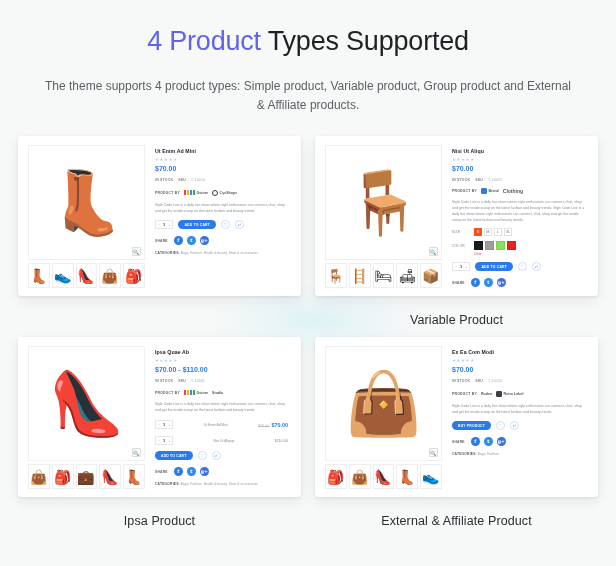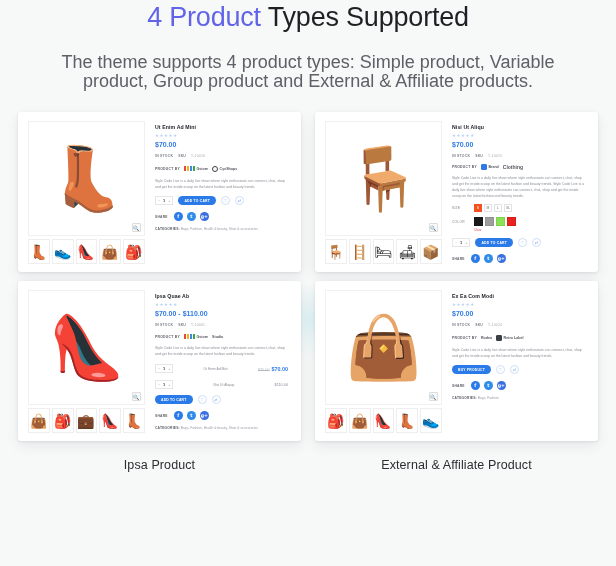--- a/index.html
+++ b/index.html
@@ -25,35 +25,35 @@
     width: 200px;
     height: 70px;
     background: radial-gradient(ellipse at center, rgba(205,238,242,0.60) 0%, rgba(210,240,244,0.25) 45%, rgba(247,248,248,0) 75%);
     pointer-events: none;
     z-index: 0;
   }
 
   .page { position: relative; z-index: 1; }
 
   
-  .header { text-align: center; }
+  .header { text-align: center; padding-top: 24px; }
 
   .title {
     font-size: 27px;
     font-weight: 400;
     letter-spacing: -0.2px;
     color: #1f2023;
     line-height: 34px;
   }
   .title .accent { color: #6163e8; }
 
   .subtitle {
     margin: 19px auto 0;
     width: 530px;
-    font-size: 18px;
+    font-size: 12px;
     line-height: 19px;
     color: #5d6066;
     font-weight: 400;
   }
 
   
   .grid {
     margin: 21px auto 0;
     width: 580px;
     display: grid;
@@ -516,20 +516,21 @@
             <div class="sharerow">
               <span class="lbl">SHARE</span>
               <span class="soc">f</span>
               <span class="soc tw">t</span>
               <span class="soc gp">g+</span>
             </div>
 
           </div>
         </div>
       </div>
+      <div class="caption">Variable Product</div>
     </div>
 
     <div class="cell row2">
       <div class="shot">
         <div class="shot-inner">
           <div class="gallery">
             <div class="hero">
               <span class="glyph">👠</span>
               <span class="zoom-badge">🔍</span>
             </div>

